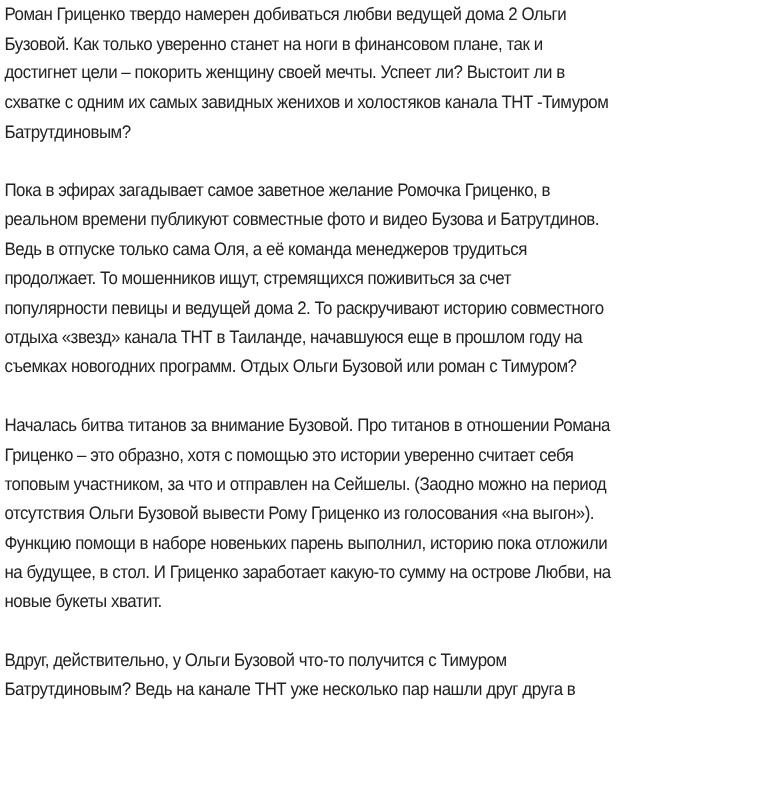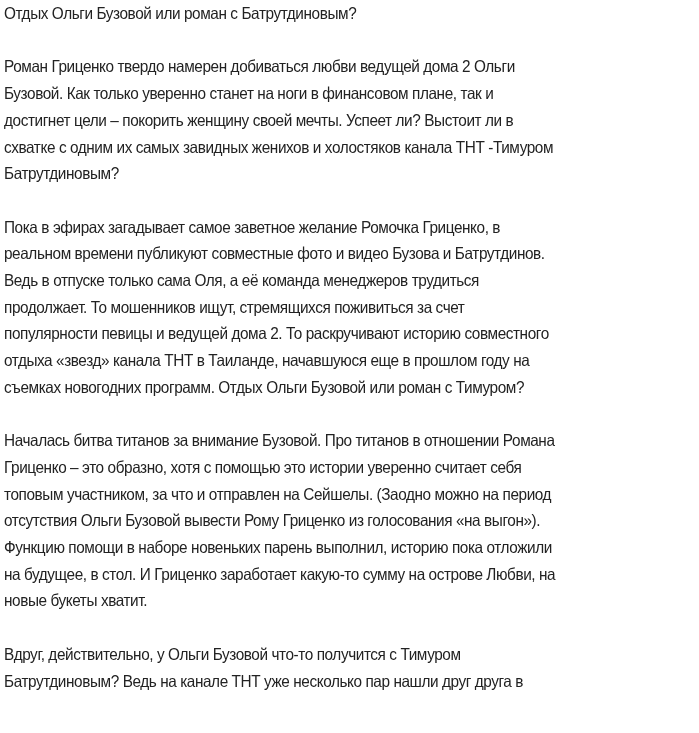--- a/index.html
+++ b/index.html
@@ -17,23 +17,20 @@
     transform: scaleX(0.93);
     transform-origin: left center;
   }
   .para { margin: 0 0 26.7px 0; }
   .title-block { padding-top: 0px; }
 </style>
 </head>
 <body>
 
 <div class="doc">
-  <div class="para title-block">
-    <div class="line">Отдых Ольги Бузовой или роман с Батрутдиновым?</div>
-  </div>
 
   <div class="para">
     <div class="line">Роман Гриценко твердо намерен добиваться любви ведущей дома 2 Ольги</div>
     <div class="line">Бузовой. Как только уверенно станет на ноги в финансовом плане, так и</div>
     <div class="line">достигнет цели – покорить женщину своей мечты. Успеет ли? Выстоит ли в</div>
     <div class="line">схватке с одним их самых завидных женихов и холостяков канала ТНТ -Тимуром</div>
     <div class="line">Батрутдиновым?</div>
   </div>
 
   <div class="para">

